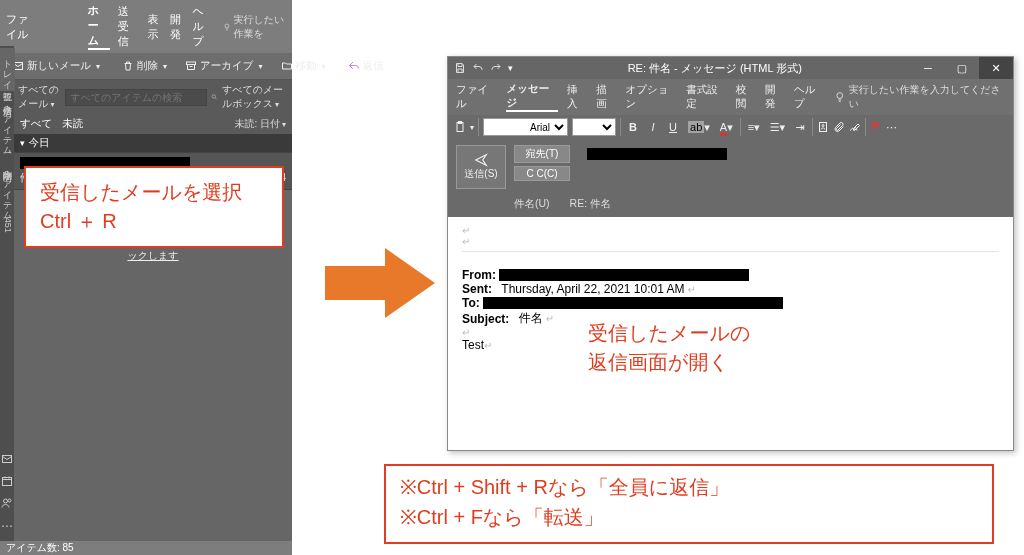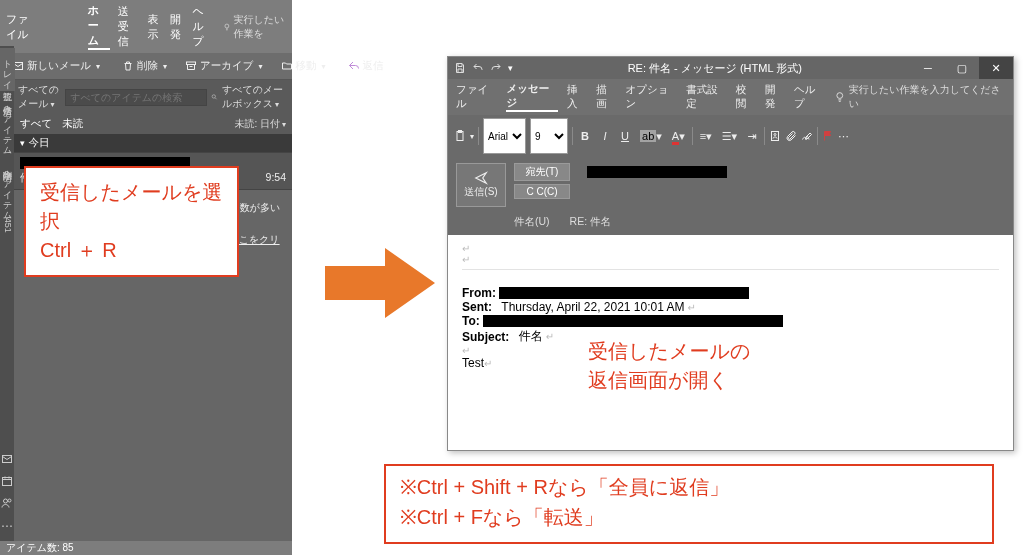--- a/index.html
+++ b/index.html
@@ -30,36 +30,36 @@
   .serverinfo{padding:10px 8px;text-align:center;font-size:10px;line-height:1.6;color:#eee;}
   .serverinfo .link{text-decoration:underline;}
   .om-sidebar{position:absolute;left:0;top:46px;width:14px;bottom:14px;background:#4e4e4e;display:flex;flex-direction:column;align-items:center;color:#ccc;}
   .om-sidebar .vtab{writing-mode:vertical-rl;font-size:9px;padding:6px 1px;margin-top:2px;}
   .om-sidebar .vtab:first-child{background:#666;}
   .om-bottomicons{position:absolute;left:0;bottom:14px;width:14px;background:#4e4e4e;display:flex;flex-direction:column;align-items:center;gap:10px;padding:8px 0;}
   .om-status{position:absolute;left:0;right:0;bottom:0;height:14px;background:#7d7d7d;font-size:10px;color:#fff;padding:0 6px;display:flex;align-items:center;}
   .om-inner{margin-left:14px;}
 
   
-  .anno1{position:absolute;left:24px;top:166px;width:215px;padding:10px 14px;border:2px solid #e03c1f;background:#fff;color:#e03c1f;font-size:20px;line-height:1.45;}
+  .anno1{position:absolute;left:24px;top:166px;width:260px;padding:10px 14px;border:2px solid #e03c1f;background:#fff;color:#e03c1f;font-size:20px;line-height:1.45;}
   
   .bigarrow{position:absolute;left:325px;top:248px;}
   
   .reply-win{position:absolute;left:447px;top:56px;width:567px;height:395px;background:#fff;border:1px solid #888;box-shadow:2px 2px 6px rgba(0,0,0,.25);display:flex;flex-direction:column;}
   .rw-title{background:#666;color:#fff;display:flex;align-items:center;height:22px;font-size:11px;}
   .rw-title .qat{display:flex;gap:6px;padding:0 6px;align-items:center;}
   .rw-title .titletext{flex:1;text-align:center;}
   .rw-title .winbtns{display:flex;}
   .rw-title .winbtn{width:34px;height:22px;display:flex;align-items:center;justify-content:center;}
   .rw-title .winbtn.close{background:#444;}
   .rw-menubar{background:#707070;display:flex;align-items:center;gap:9px;padding:3px 8px;font-size:10.5px;color:#eee;}
   .rw-menubar .active{border-bottom:2px solid #fff;font-weight:bold;}
   .rw-menubar .hint{margin-left:auto;font-size:10px;color:#ddd;display:flex;align-items:center;gap:3px;}
   .rw-toolbar{background:#6a6a6a;display:flex;align-items:center;gap:4px;padding:3px 6px;color:#eee;font-size:11px;}
-  .rw-toolbar select{font-size:10px;background:#fff;border:1px solid #999;height:36px;}
+  .rw-toolbar select{font-size:10px;background:#fff;border:1px solid #999;height:18px;padding-left:42px;}
   .rw-toolbar .sep{width:1px;height:18px;background:#8a8a8a;}
   .tb-btn{padding:1px 3px;min-width:16px;text-align:center;}
   .rw-header{display:flex;background:#6a6a6a;padding:6px 8px;gap:8px;}
   .sendbox{display:flex;flex-direction:column;align-items:center;justify-content:center;border:1px solid #999;background:#777;width:50px;height:44px;color:#eee;font-size:10px;}
   .sendbox svg{width:18px;height:14px;}
   .fields{flex:1;display:flex;flex-direction:column;gap:3px;}
   .fieldrow{display:flex;align-items:center;gap:17px;font-size:10.5px;color:#eee;}
   .pillbtn{background:#888;border:1px solid #9a9a9a;color:#fff;font-size:10px;padding:1px 8px;width:56px;text-align:center;}
   .fieldval{background:#000;height:12px;width:140px;}
   .subjectrow{display:flex;align-items:center;gap:20px;background:#6a6a6a;padding:2px 8px 6px 66px;font-size:10.5px;color:#ddd;}

